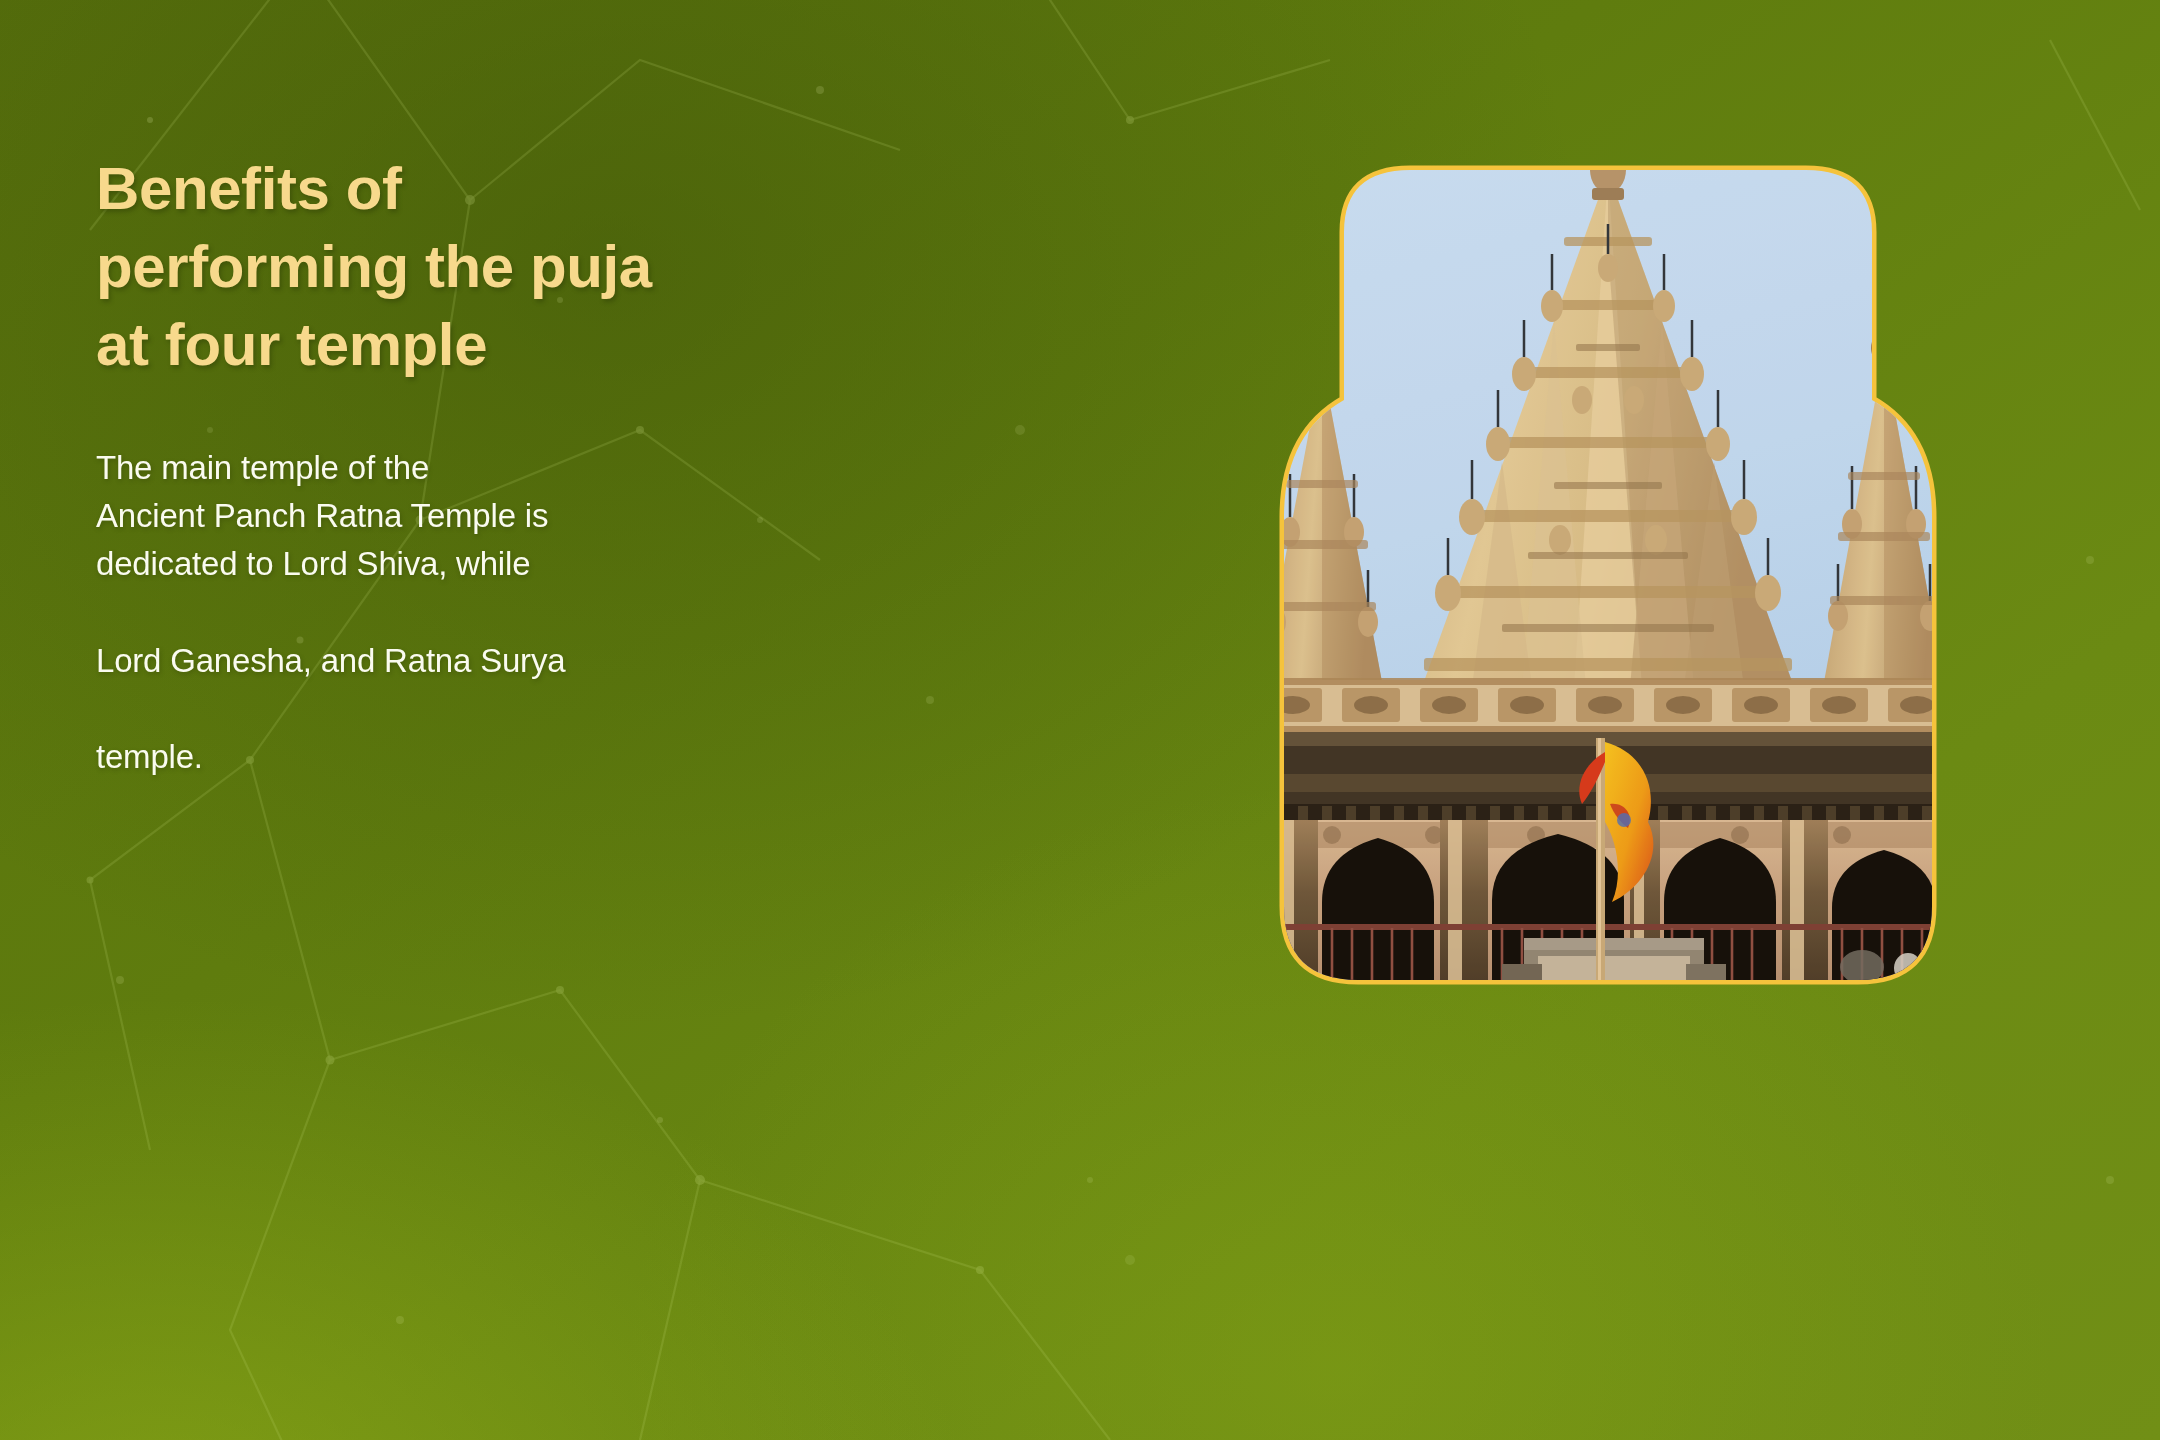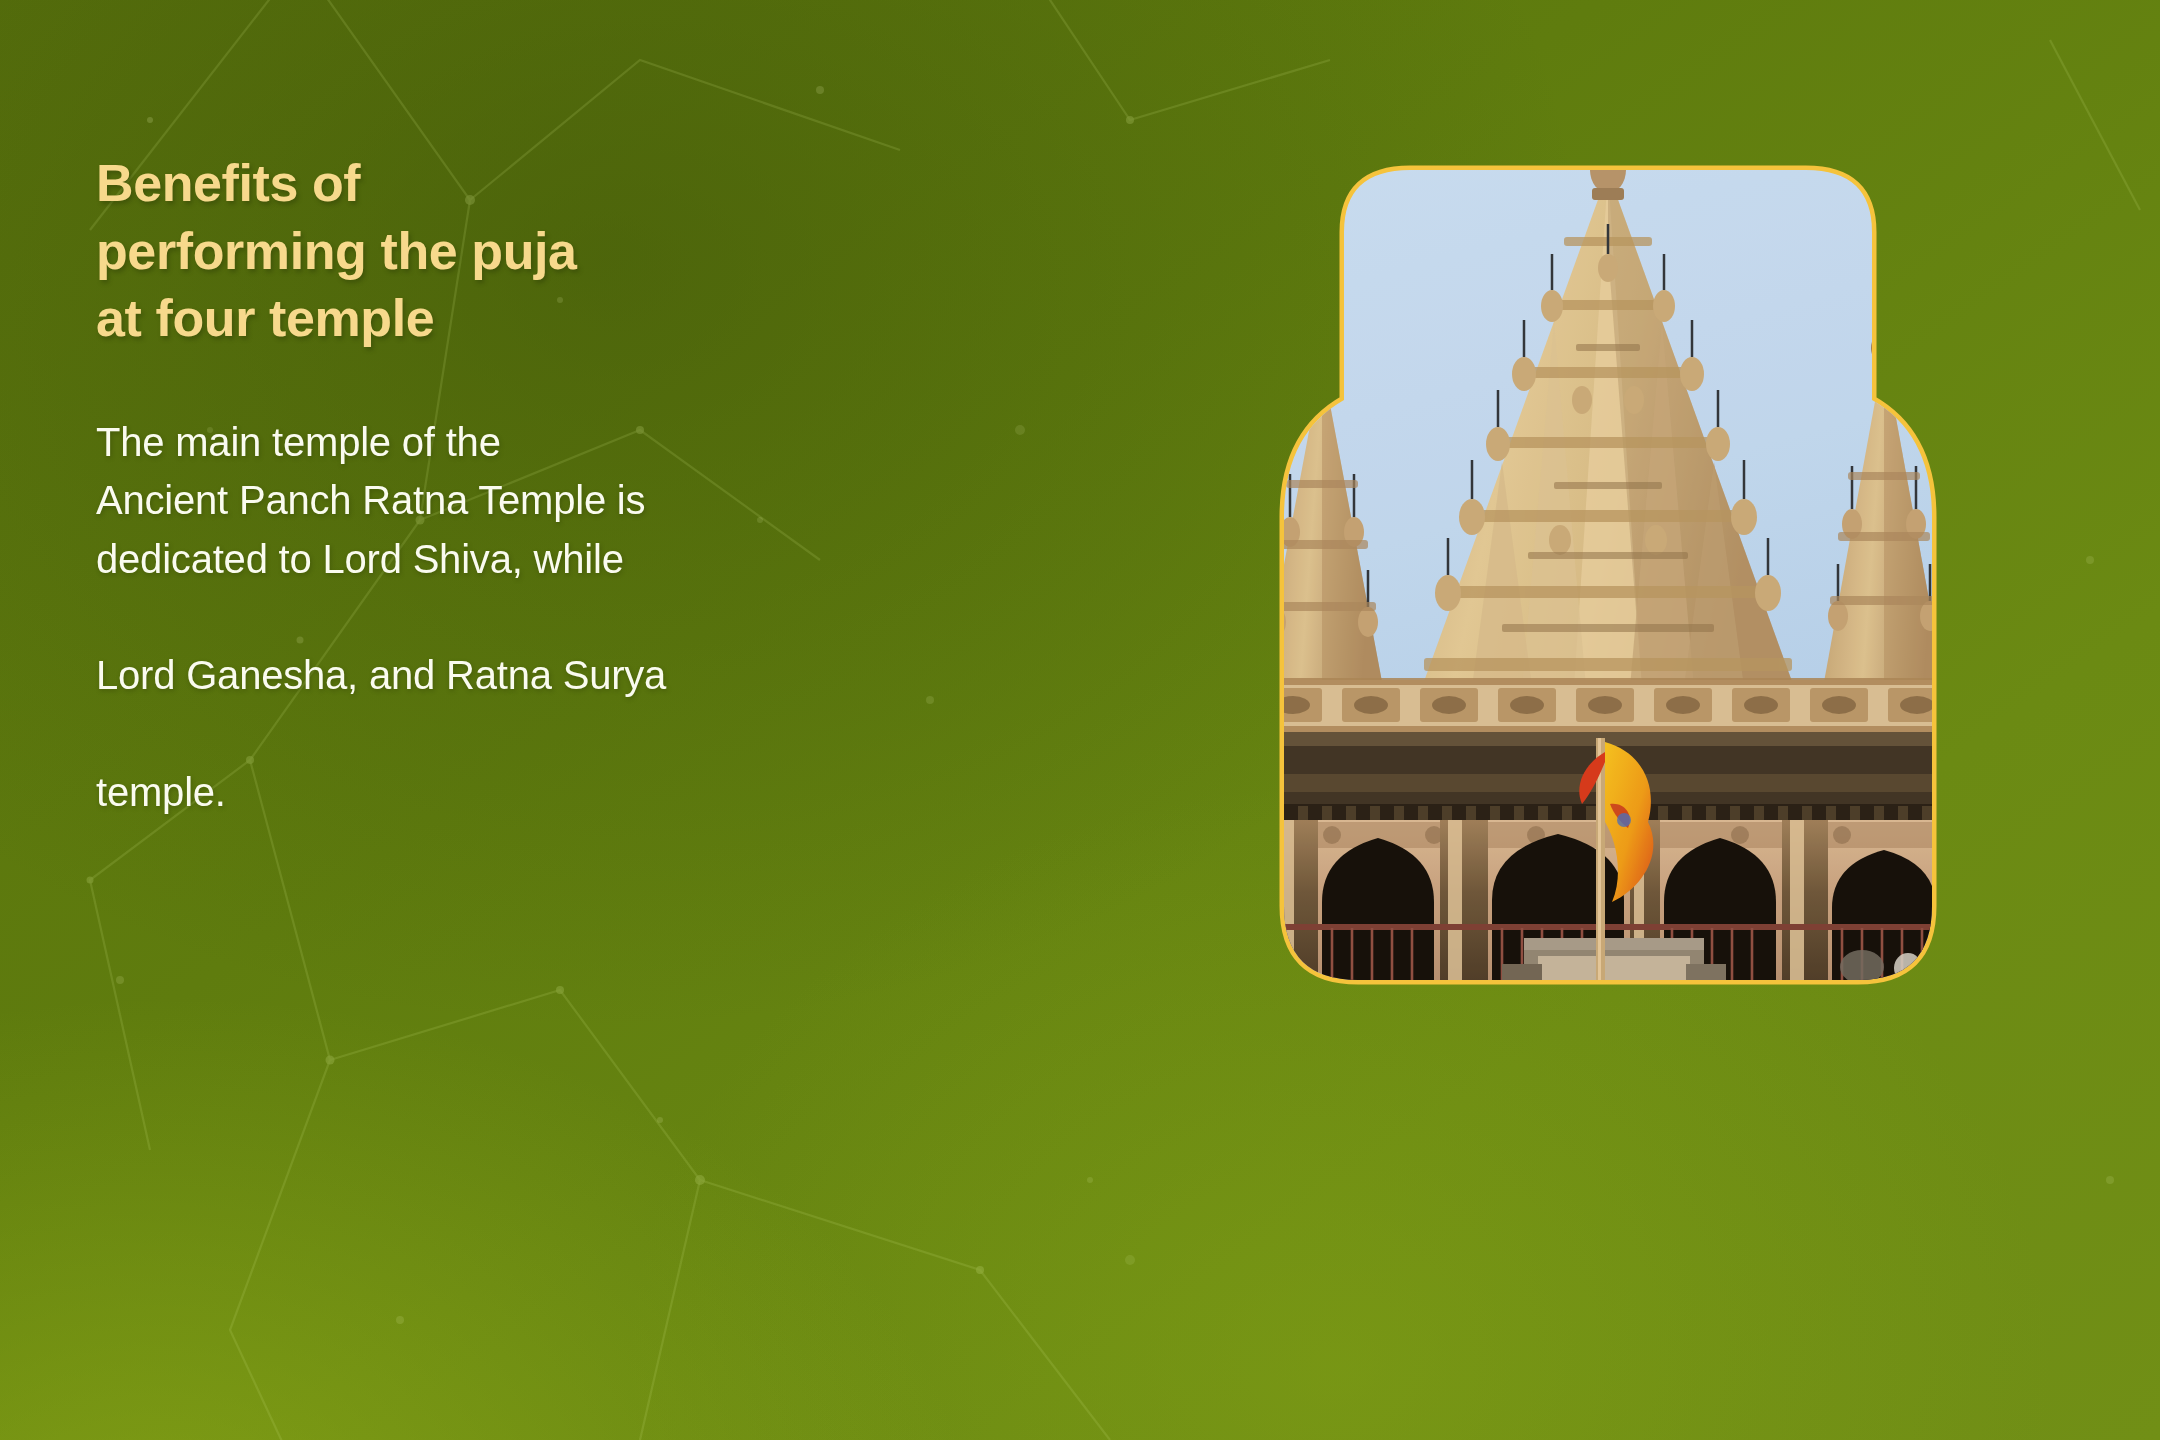--- a/index.html
+++ b/index.html
@@ -20,27 +20,27 @@
       linear-gradient(145deg,#566F0C 0%, #5F7C0E 38%, #6B8A13 72%, #718F16 100%);
   }
   #bg-network{ position:absolute; inset:0; opacity:.30; }
   #bg-particles{ position:absolute; inset:0; opacity:.55; }
 
   
   #text-col{
     position:absolute; left:96px; top:150px; width:760px;
   }
   #headline{
-    font-size:52px; font-weight:bold; line-height:1.30;
+    font-size:60px; font-weight:bold; line-height:1.30;
     color:#F7D98C; letter-spacing:-0.4px;
     text-shadow:2px 3px 4px rgba(40,55,5,.40);
   }
   #body-copy{
     margin-top:60px;
-    font-size:40px; line-height:1.46;
+    font-size:33px; line-height:1.46;
     color:#FAFBEF; font-weight:400; letter-spacing:-0.2px;
     text-shadow:1px 2px 4px rgba(40,55,5,.35);
   }
 
   
   #photo-frame{
     position:absolute; left:1172px; top:62px;
     width:872px; height:918px;
   }
   #photo-svg{ display:block; width:100%; height:100%; overflow:visible; }

